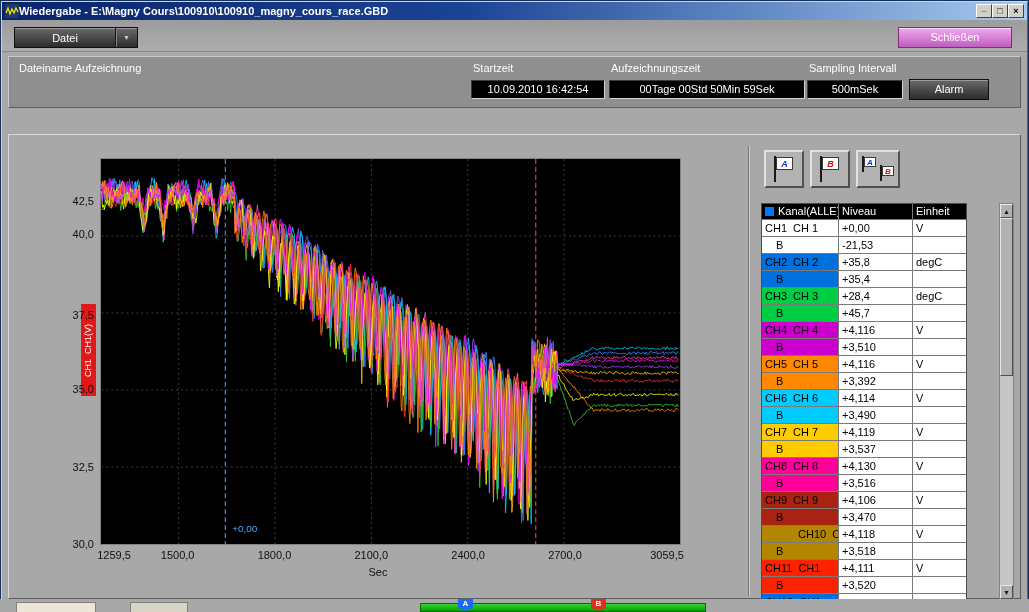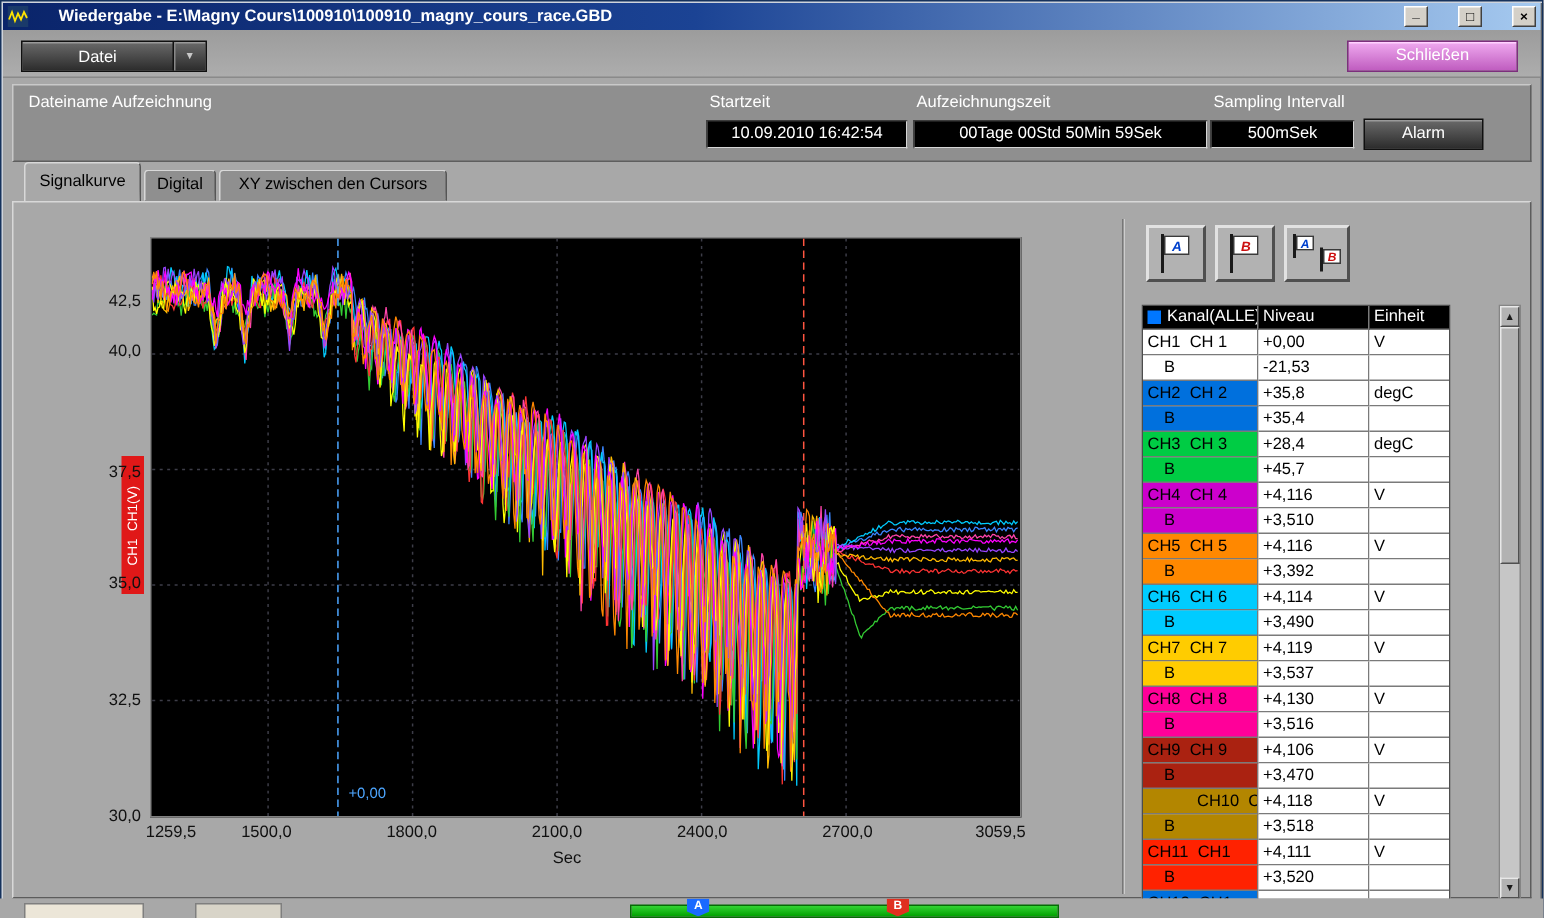--- a/index.html
+++ b/index.html
@@ -3,21 +3,21 @@
 <meta charset="utf-8">
 <style>
   *{margin:0;padding:0;box-sizing:border-box}
   html,body{width:1029px;height:612px}
   body{font-family:"Liberation Sans",sans-serif;background:#666;overflow:hidden}
   .window{position:relative;width:1029px;height:612px;background:#a8a8a8;overflow:hidden;
     box-shadow:inset 0 0 0 1px #16325c, inset 1px 1px 0 1px #cfd4dc, inset -1px -1px 0 1px #5a5f66}
   
   .titlebar{position:absolute;left:2px;top:2px;width:1025px;height:18px;
     background:linear-gradient(90deg,#0a246a 0%,#1b4394 45%,#a6caf0 100%);
-    display:flex;align-items:center;gap:20px;padding:0 3px}
+    display:flex;align-items:center;gap:0;padding:0 3px}
   .app-icon{flex:0 0 auto}
   .title-text{color:#fff;font-size:11px;font-weight:bold;flex:1;white-space:nowrap;overflow:hidden}
   .tb-btn{width:16px;height:14px;background:#d4d0c8;border:1px solid;border-color:#fff #404040 #404040 #fff;
     font-size:9px;font-weight:bold;text-align:center;line-height:12px;color:#000;cursor:pointer;flex:0 0 auto}
   .tb-btn.min{line-height:7px}
   
   .menustrip{position:absolute;left:2px;top:20px;width:1025px;height:32px;
     background:linear-gradient(#9c9c9c,#adadad);border-bottom:1px solid #8a8a8a}
   .dark-btn{background:linear-gradient(#6a6a6a,#2c2c2c);border:1px solid #101010;
     box-shadow:inset 0 1px 0 #9a9a9a;color:#fff;font-size:11px;cursor:pointer}
@@ -125,25 +125,20 @@
     <div class="info-label" style="left:10px">Dateiname Aufzeichnung</div>
     <div class="info-label" style="left:464px">Startzeit</div>
     <div class="info-value centered" style="left:462px;width:134px">10.09.2010 16:42:54</div>
     <div class="info-label" style="left:602px">Aufzeichnungszeit</div>
     <div class="info-value centered" style="left:600px;width:196px">00Tage 00Std 50Min 59Sek</div>
     <div class="info-label" style="left:800px">Sampling Intervall</div>
     <div class="info-value centered" style="left:798px;width:96px">500mSek</div>
     <div class="alarm-btn dark-btn">Alarm</div>
   </div>
 
-  <div class="tabstrip">
-    <div class="tab active" style="left:8px;width:78px">Signalkurve</div>
-    <div class="tab" style="left:88px;width:48px">Digital</div>
-    <div class="tab" style="left:138px;width:152px">XY zwischen den Cursors</div>
-  </div>
 
   <div class="mainpanel"></div>
 
   <svg id="plot" width="581" height="387" viewBox="0 0 581 387" style="background: rgb(0, 0, 0);">
       <line x1="77.62805555555556" y1="0" x2="77.62805555555556" y2="387" class="grid" stroke="#3d3d48"></line>
       <line x1="174.46138888888888" y1="0" x2="174.46138888888888" y2="387" class="grid" stroke="#3d3d48"></line>
       <line x1="271.2947222222222" y1="0" x2="271.2947222222222" y2="387" class="grid" stroke="#3d3d48"></line>
       <line x1="368.1280555555556" y1="0" x2="368.1280555555556" y2="387" class="grid" stroke="#3d3d48"></line>
       <line x1="464.96138888888885" y1="0" x2="464.96138888888885" y2="387" class="grid" stroke="#3d3d48"></line>
       <line x1="0" y1="77.4" x2="581" y2="77.4" class="grid" stroke="#3d3d48"></line>

